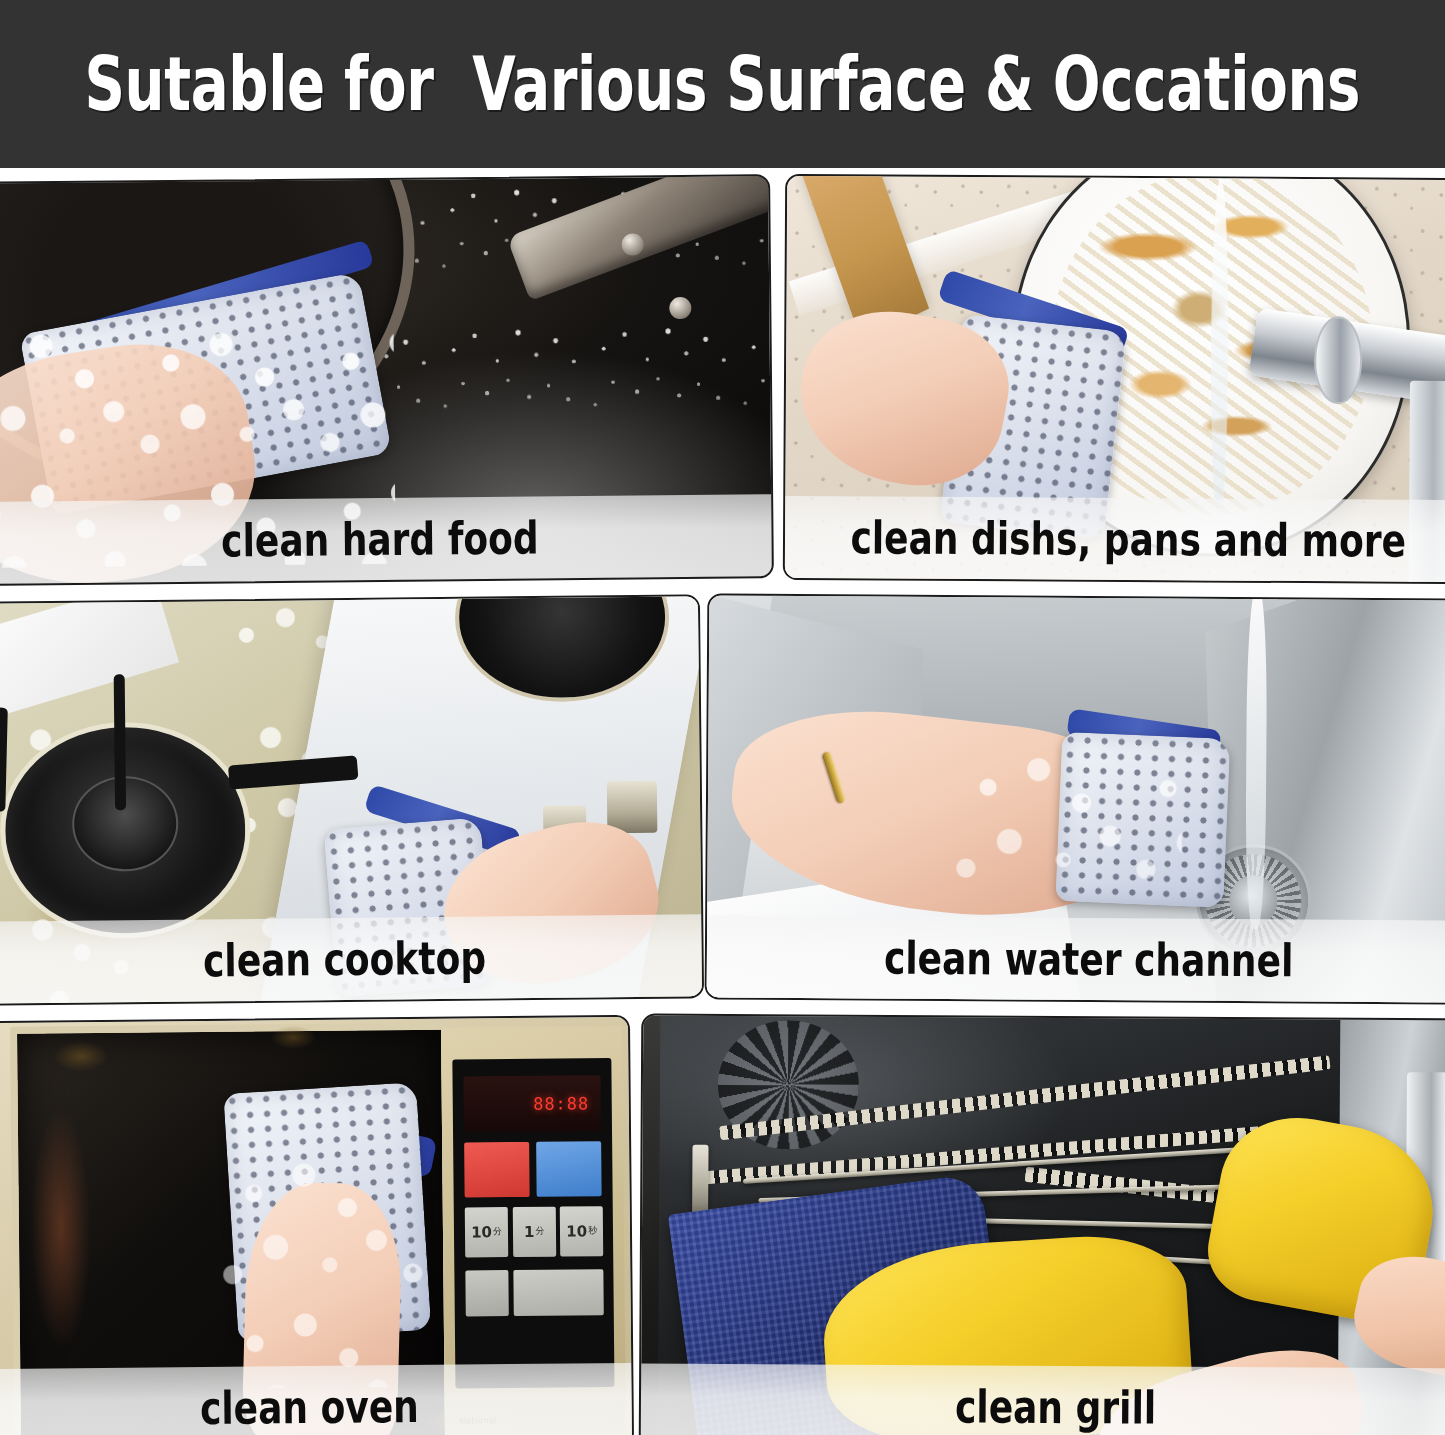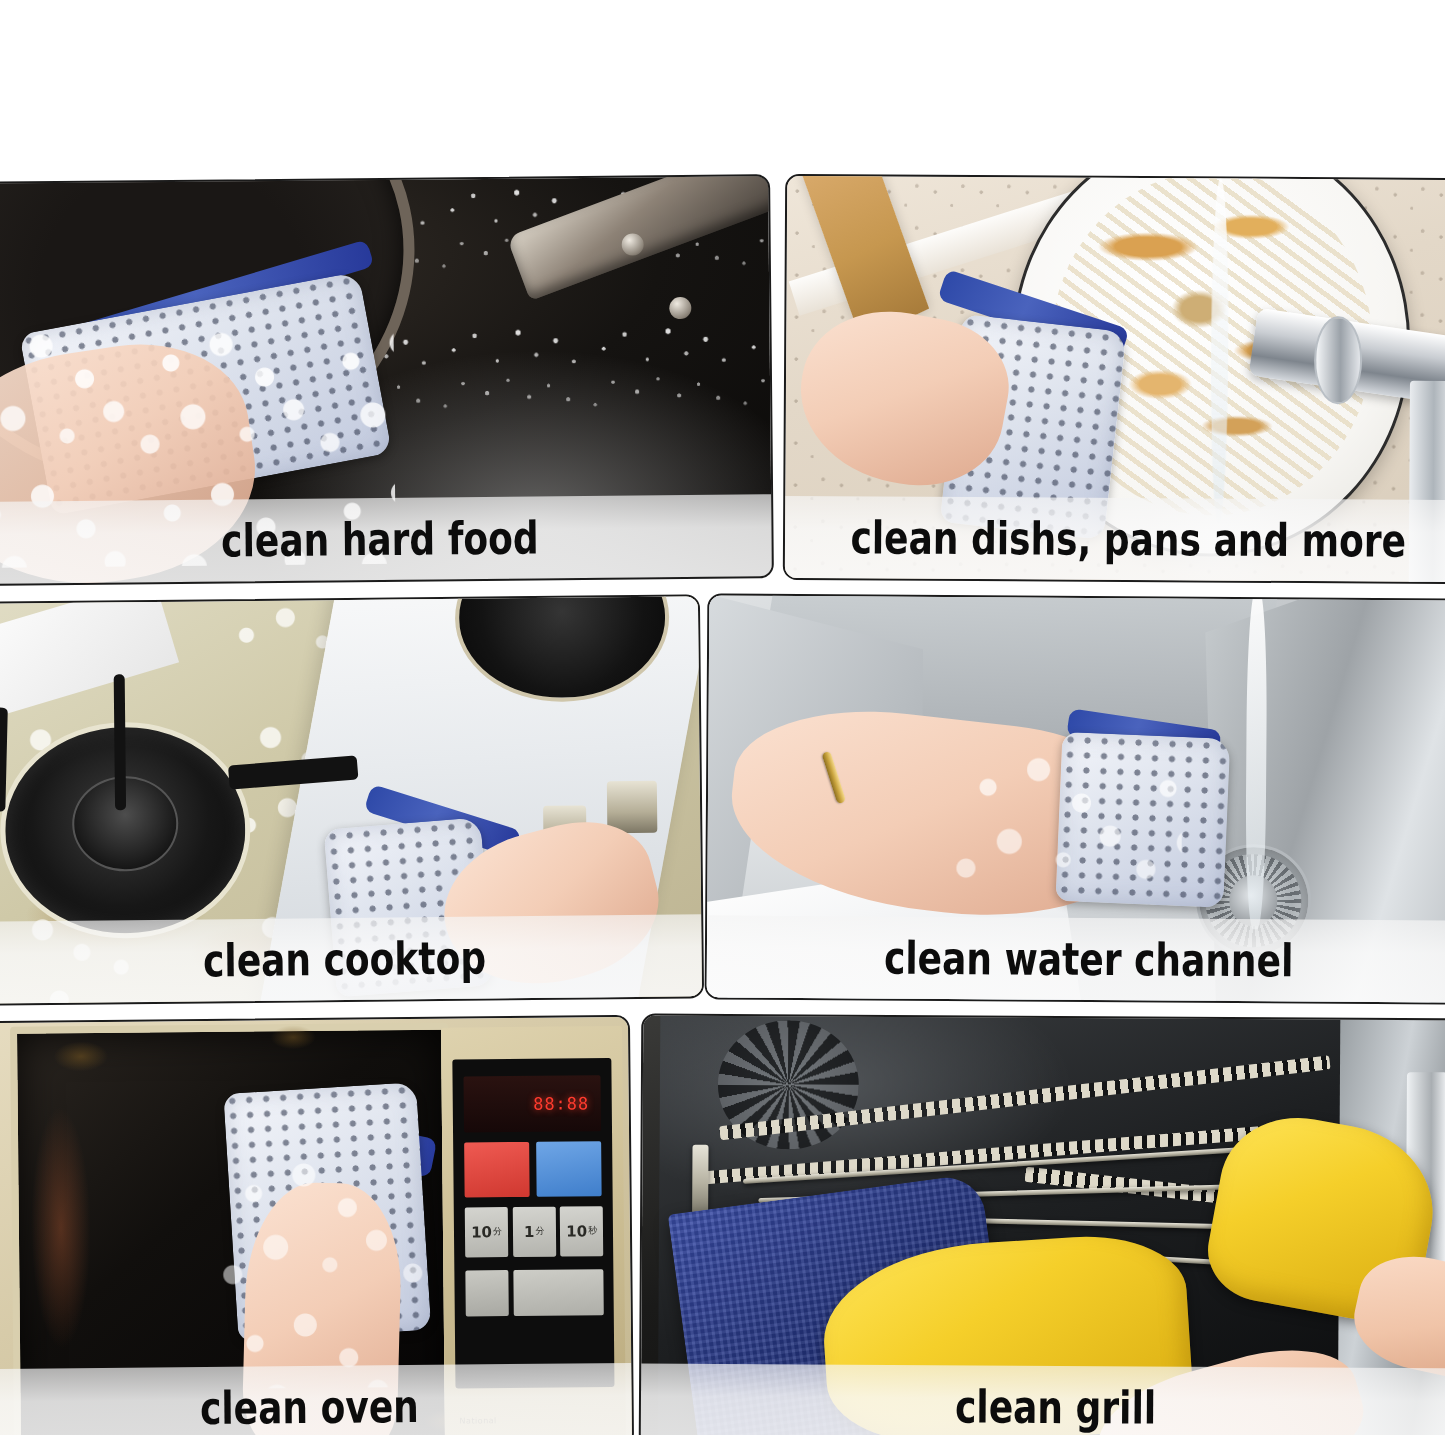--- a/index.html
+++ b/index.html
@@ -533,20 +533,23 @@
     position: absolute;
     background: linear-gradient(160deg, #fbdcc8 0%, #f0c4a8 55%, #d9a283 100%);
     border-radius: 40%;
   }
 </style>
 </head>
 <body>
 
 <div id="page">
 
+  <div class="header-bar">
+    <div class="header-title">Sutable for  Various Surface &amp; Occations</div>
+  </div>
 
   <div class="tile" id="tile-1">
     <div class="tile-photo">
       <div class="p1-bg"></div>
       <div class="p1-specks"></div>
       <div class="p1-rim"></div>
       <div class="p1-handle"></div>
       <div class="p1-rivet" style="right:16%; top:14%;"></div>
       <div class="p1-rivet" style="right:10%; top:30%;"></div>
 

